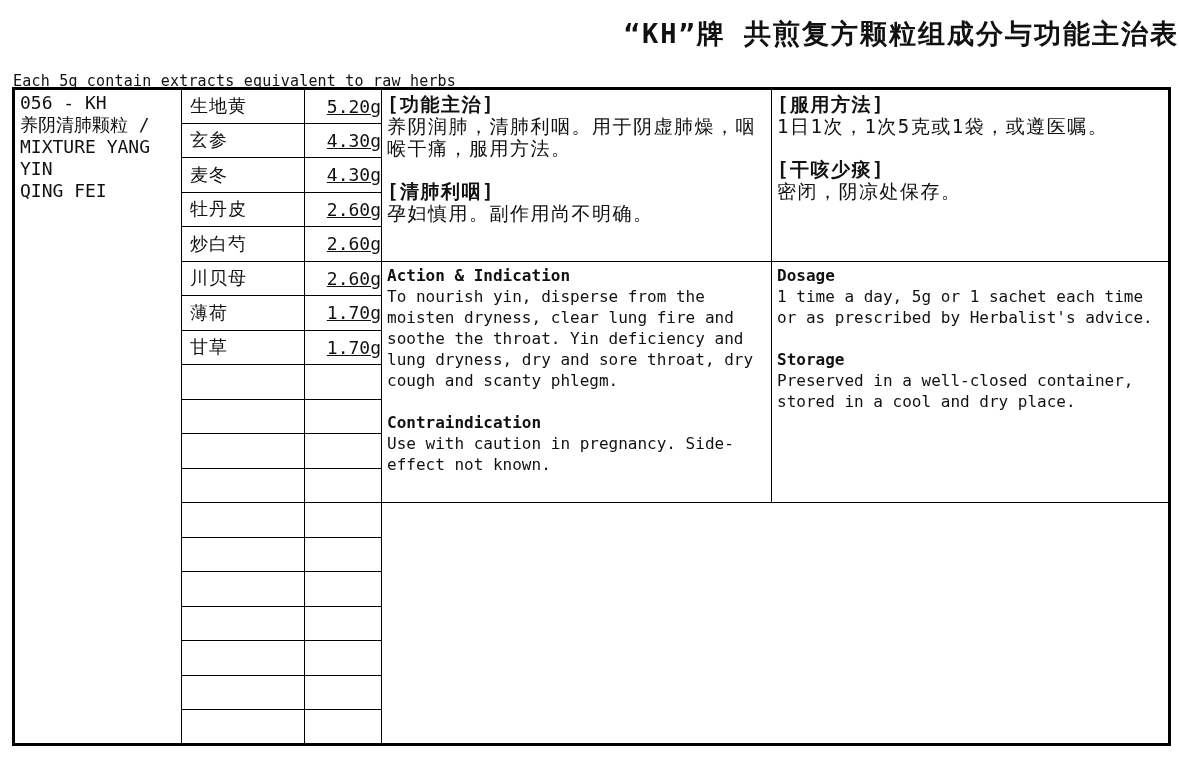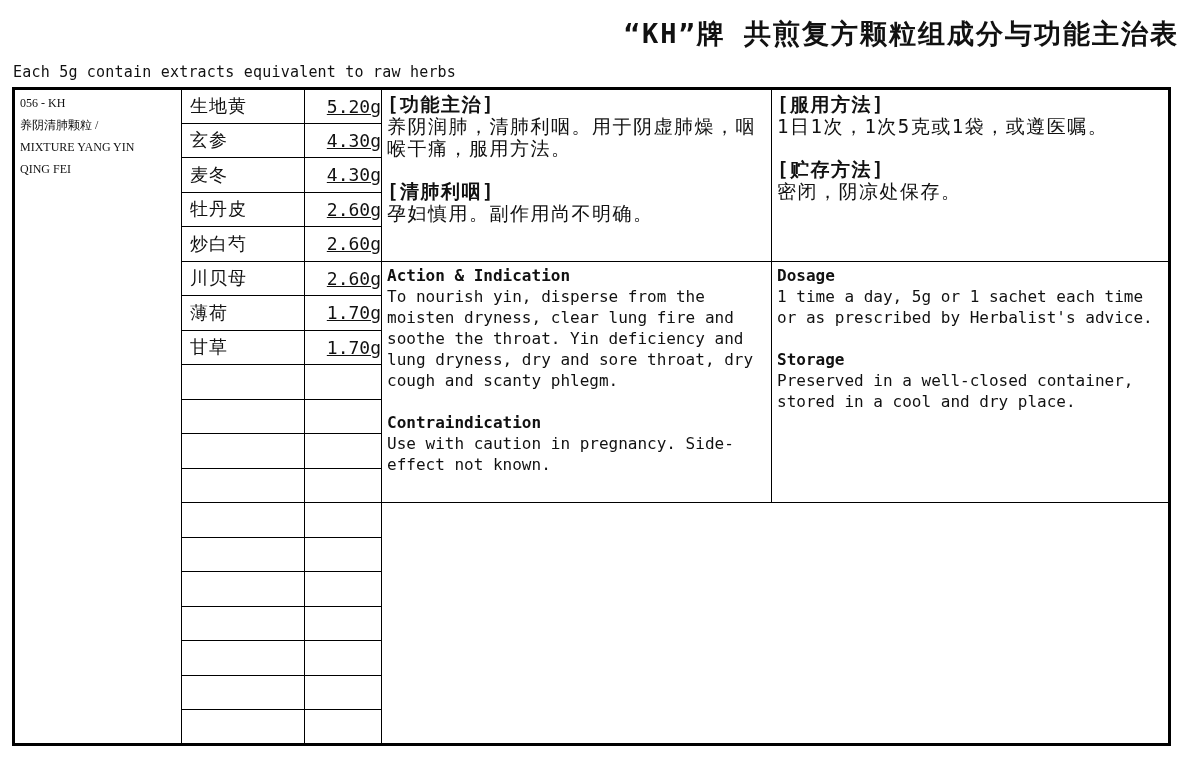--- a/index.html
+++ b/index.html
@@ -7,31 +7,31 @@
   body {
     width:1179px; height:757px; position:relative; overflow:hidden;
     font-family:"DejaVu Sans Mono","Liberation Mono",monospace;
     color:var(--text,#111);
   }
   .title {
     position:absolute; top:16px; left:0; width:100%;
     text-align:right; font-size:27px; font-weight:bold; letter-spacing:2px;
   }
   .subtitle {
-    position:absolute; top:63px; left:13px; font-size:15px; letter-spacing:0.2px;
+    position:absolute; top:72px; left:13px; font-size:15px; letter-spacing:0.2px;
   }
   table.main {
     position:absolute; top:87px; left:12px;
     width:1156px; height:659px;
     border-collapse:collapse; table-layout:fixed;
     border:3px solid var(--border,#000);
   }
   td { border:1px solid var(--border,#000); font-size:18px; padding:0; overflow:hidden; }
   tr { height:34.4px; }
-  .product-cell { vertical-align:top; padding:2px 5px; line-height:22px; font-size:12px;font-family:Liberation Serif, serif; }
+  .product-cell { vertical-align:top; padding:2px 5px; line-height:22px; font-size:18px; }
   .herb-cell { vertical-align:middle; padding-left:8px; letter-spacing:1px; }
   .wt-cell { vertical-align:middle; text-align:right;text-decoration:underline; }
   .text-cell { vertical-align:top; padding:3px 5px; line-height:21px; }
   .cn-cell { font-size:19px; }
   .cn-cell .sec-b, .cn-cell .sec-h { letter-spacing:1.5px; line-height:22px; }
   .en-cell { font-size:16px; }
   .sec-h { font-weight:bold; }
   .gap { margin-top:21px; }
 </style>
 </head>
@@ -60,21 +60,21 @@
       <td class="wt-cell">5.20g</td>
       <td class="text-cell cn-cell" rowspan="5">
         <div class="sec-h">[功能主治]</div>
         <div class="sec-b">养阴润肺，清肺利咽。用于阴虚肺燥，咽喉干痛，服用方法。</div>
         <div class="sec-h gap">[清肺利咽]</div>
         <div class="sec-b">孕妇慎用。副作用尚不明确。</div>
       </td>
       <td class="text-cell cn-cell" rowspan="5">
         <div class="sec-h">[服用方法]</div>
         <div class="sec-b">1日1次，1次5克或1袋，或遵医嘱。</div>
-        <div class="sec-h gap">[贮存方法]</div>
+        <div class="sec-h gap">[干咳少痰]</div>
         <div class="sec-b">密闭，阴凉处保存。</div>
       </td>
     </tr>
     <tr>
       <td class="herb-cell">玄参</td>
       <td class="wt-cell">4.30g</td>
     </tr>
     <tr>
       <td class="herb-cell">麦冬</td>
       <td class="wt-cell">4.30g</td>

